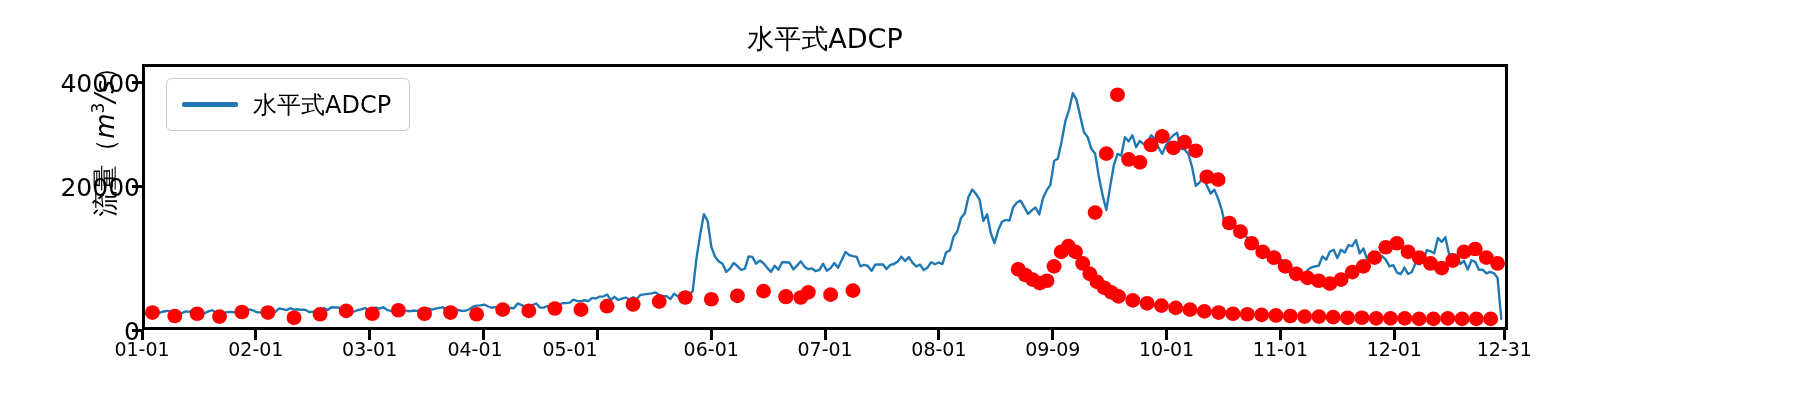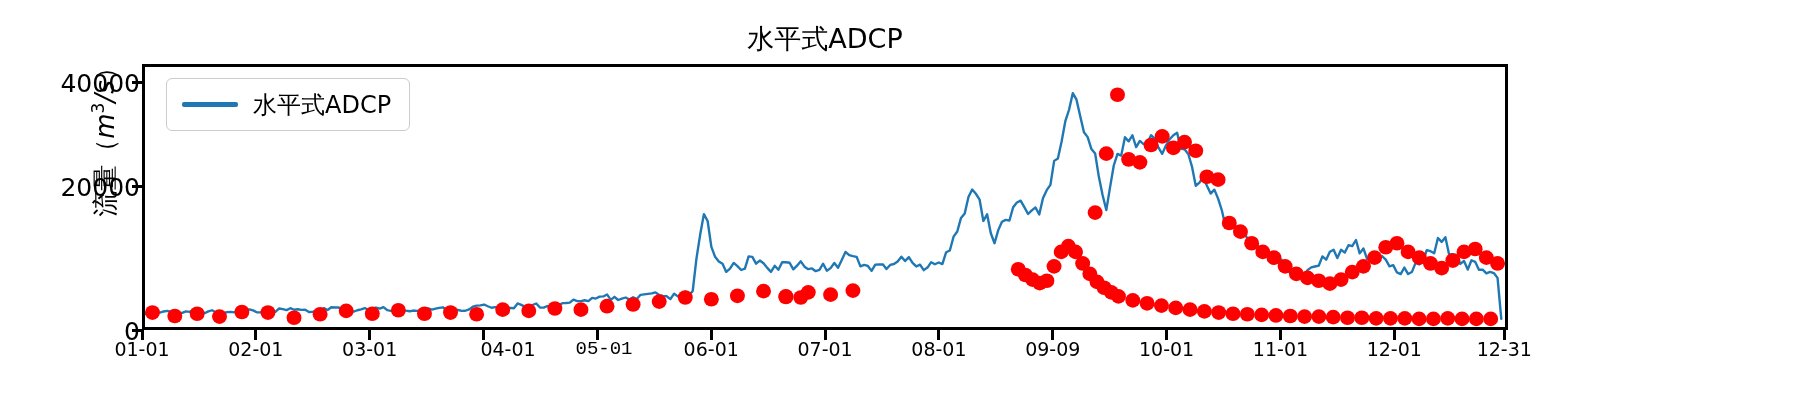--- a/index.html
+++ b/index.html
@@ -76,23 +76,23 @@
   </div>
 
   <div id="xticks">
       <div class="xtick-mark" style="left: 140.5px;"></div>
       <div class="xtick-label" style="left: 142px;">01-01</div>
       <div class="xtick-mark" style="left: 254.346px;"></div>
       <div class="xtick-label" style="left: 255.846px;">02-01</div>
       <div class="xtick-mark" style="left: 368.192px;"></div>
       <div class="xtick-label" style="left: 369.692px;">03-01</div>
       <div class="xtick-mark" style="left: 482.037px;"></div>
-      <div class="xtick-label" style="left: 508px;">04-01</div>
+      <div class="xtick-label" style="left: 475px;">04-01</div>
       <div class="xtick-mark" style="left: 595.883px;"></div>
-      <div class="xtick-label" style="left: 604px; font-family: Liberation Mono, monospace;">05-01</div>
+      <div class="xtick-label" style="left: 570px;">05-01</div>
       <div class="xtick-mark" style="left: 709.729px;"></div>
       <div class="xtick-label" style="left: 711.229px;">06-01</div>
       <div class="xtick-mark" style="left: 823.575px;"></div>
       <div class="xtick-label" style="left: 825.075px;">07-01</div>
       <div class="xtick-mark" style="left: 937.421px;"></div>
       <div class="xtick-label" style="left: 938.921px;">08-01</div>
       <div class="xtick-mark" style="left: 1051.27px;"></div>
       <div class="xtick-label" style="left: 1052.77px;">09-09</div>
       <div class="xtick-mark" style="left: 1165.11px;"></div>
       <div class="xtick-label" style="left: 1166.61px;">10-01</div>

